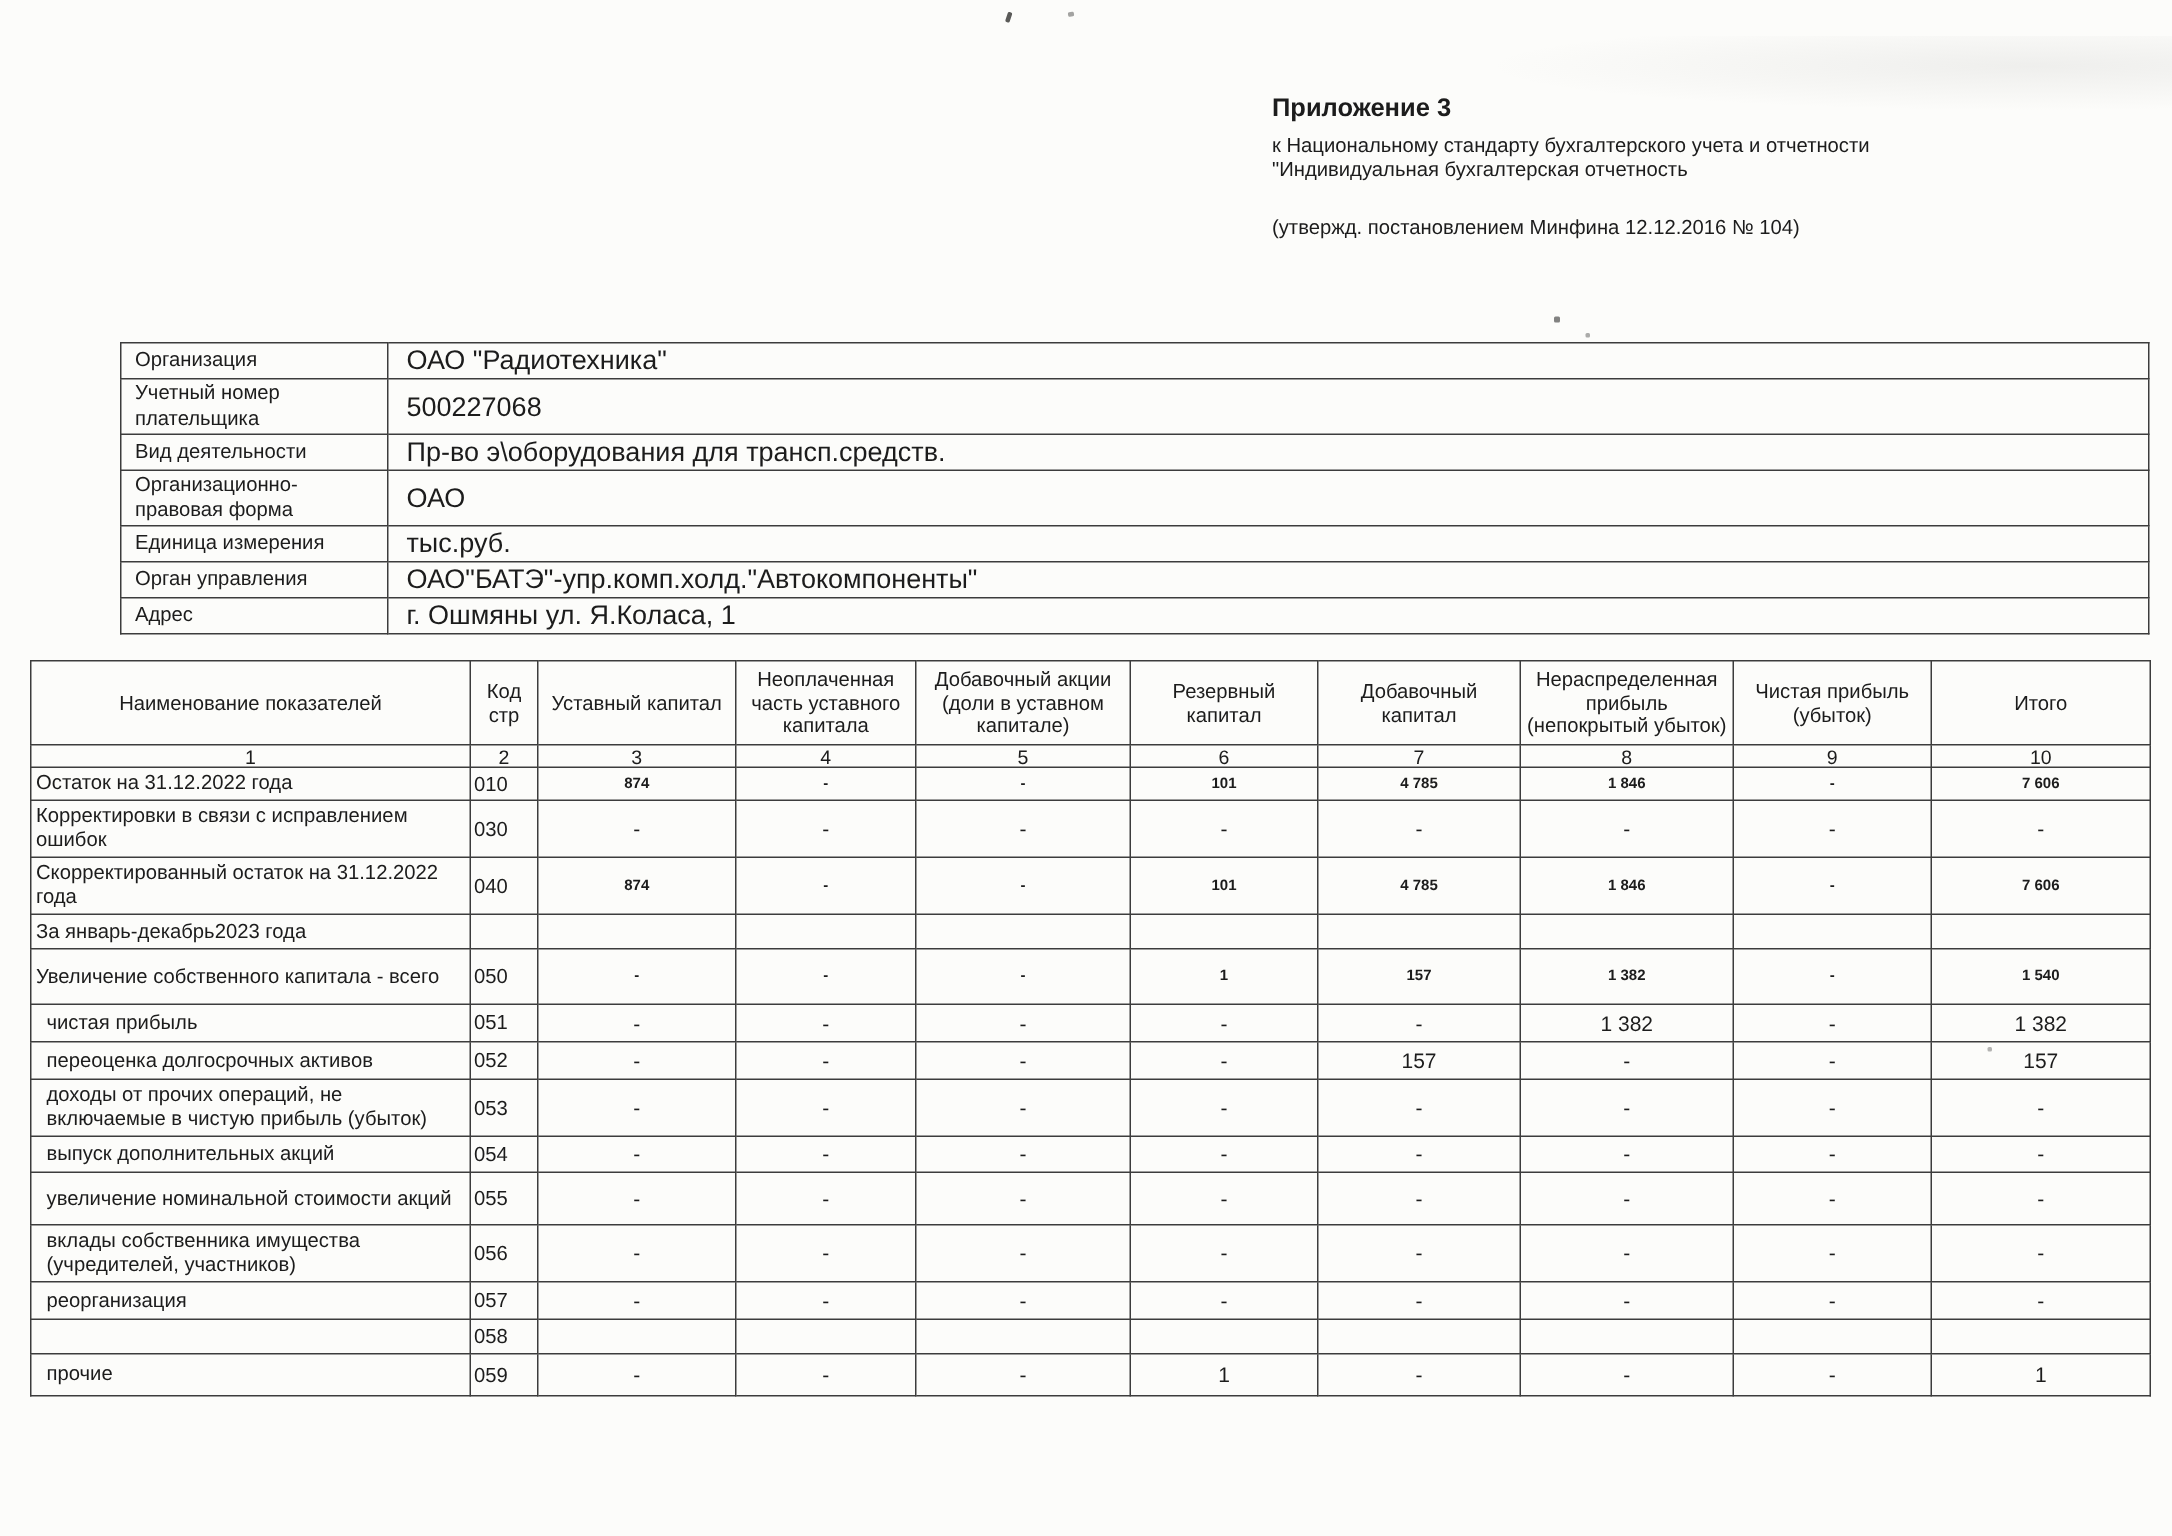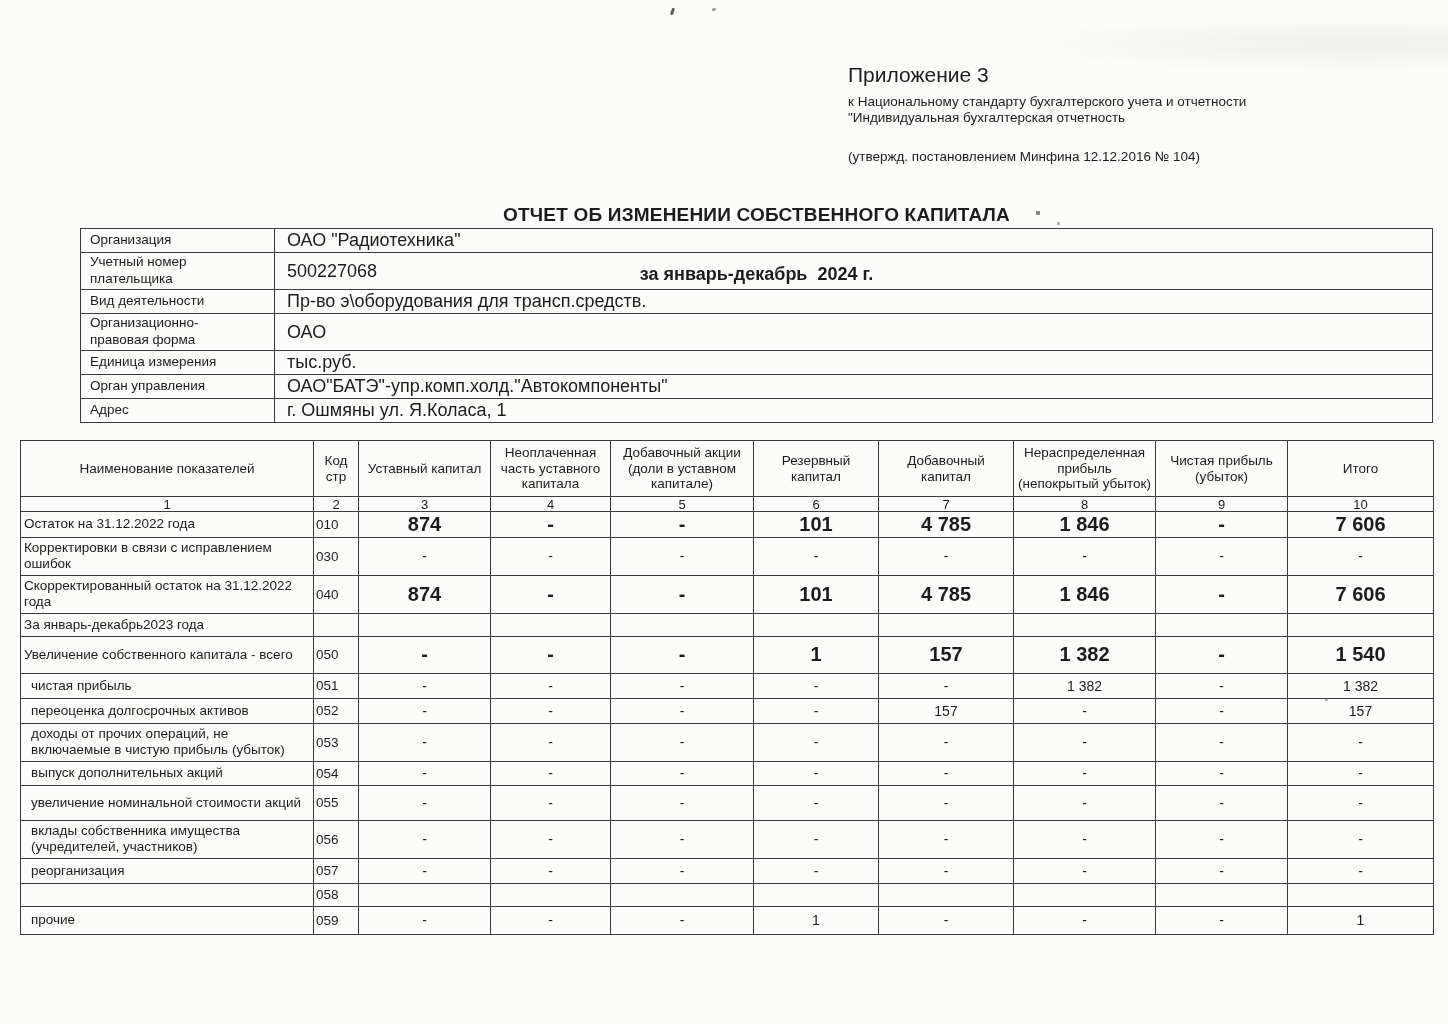--- a/index.html
+++ b/index.html
@@ -14,49 +14,49 @@
     -webkit-font-smoothing:antialiased;
   }
   
   .smudge{position:absolute;pointer-events:none;}
   .smudge.tr{right:0;top:24px;width:460px;height:50px;
     background:radial-gradient(ellipse at 80% 40%, rgba(120,120,118,.10), rgba(120,120,118,0) 70%);}
   .speck{position:absolute;background:#5a5a58;border-radius:1px;}
 
   
   .appendix{position:absolute;left:848px;top:62px;width:560px;line-height:1.22;}
-  .appendix .apx-title{font-size:21px;font-weight:normal;margin:0 0 6px 0;}
+  .appendix .apx-title{font-size:17px;font-weight:bold;margin:0 0 6px 0;}
   .appendix .apx-line{font-size:13.5px;margin:0;}
   .appendix .apx-approval{font-size:13.5px;margin-top:22px;}
 
   
   .doc-title-wrap{position:absolute;left:80px;top:168px;width:1353px;text-align:center;white-space:pre-wrap;}
   .doc-title{font-size:19px;font-weight:bold;letter-spacing:.2px;margin:0;}
   .doc-subtitle{font-size:18px;font-weight:bold;margin:2px 0 0 0;}
 
   
   table{border-collapse:collapse;}
   .org-table{position:absolute;left:80px;top:228px;width:1353px;table-layout:fixed;}
-  .org-table td{border:1.6px solid #3c3c3c;padding:1px 24px;vertical-align:middle;}
+  .org-table td{border:1.6px solid #3c3c3c;padding:1px 8px;vertical-align:middle;}
   .org-table td.org-label{width:160px;font-size:13.5px;line-height:1.25;padding-left:9px;}
   .org-table td.org-value{font-size:18px;padding-left:12px;}
   .org-table tr{height:24px;}
   .org-table tr.tall{height:37px;}
 
   
   .main-table{position:absolute;left:20px;top:440px;width:1413px;table-layout:fixed;}
   .main-table th,.main-table td{border:1.6px solid #3c3c3c;vertical-align:middle;overflow:hidden;}
   .main-table thead th{font-weight:normal;font-size:13.5px;line-height:1.18;text-align:center;padding:2px 3px;height:51px;}
   .main-table thead tr.numrow th{height:14px;padding:0 2px;font-size:13px;line-height:1;}
   .main-table td.rlabel{font-size:13.5px;line-height:1.22;text-align:left;padding:2px 3px 2px 3px;}
   .main-table td.rlabel.indent{padding-left:10px;}
   .main-table td.rlabel.b{font-weight:normal;}
   .main-table td.rcode{font-size:13.5px;text-align:left;padding:1px 2px;}
   .main-table td.rval{font-size:14px;text-align:center;padding:1px 4px;}
-  .main-table tr.vbold td.rval{font-size:20px;font-weight:bold;}
+  .main-table tr.vbold td.rval{font-size:10px;font-weight:bold;}
   .main-table tbody tr{height:24px;}
 </style>
 </head>
 <body>
 
 <div class="page">
 
   <div class="smudge tr"></div>
   <div class="speck" style="left:671px;top:8px;width:3px;height:7px;transform:rotate(18deg);"></div>
   <div class="speck" style="left:1036px;top:211px;width:4px;height:4px;opacity:.75;"></div>
@@ -64,24 +64,20 @@
   <div class="speck" style="left:1325px;top:698px;width:3px;height:3px;opacity:.45;"></div>
   <div class="speck" style="left:712px;top:8px;width:4px;height:3px;opacity:.55;transform:rotate(-10deg);"></div>
 
   <div class="appendix">
     <p class="apx-title">Приложение 3</p>
     <p class="apx-line">к Национальному стандарту бухгалтерского учета и отчетности</p>
     <p class="apx-line">"Индивидуальная бухгалтерская отчетность</p>
     <p class="apx-approval">(утвержд. постановлением Минфина 12.12.2016 № 104)</p>
   </div>
 
-  <div class="doc-title-wrap">
-    <p class="doc-title">ОТЧЕТ ОБ ИЗМЕНЕНИИ СОБСТВЕННОГО КАПИТАЛА</p>
-    <p class="doc-subtitle">за январь-декабрь  2024 г.</p>
-  </div>
 
   <table class="org-table">
     <tbody>
         <tr>
           <td class="org-label">Организация</td>
           <td class="org-value">ОАО "Радиотехника"</td>
         </tr>
         <tr class="tall">
           <td class="org-label">Учетный номер плательщика</td>
           <td class="org-value">500227068</td>

